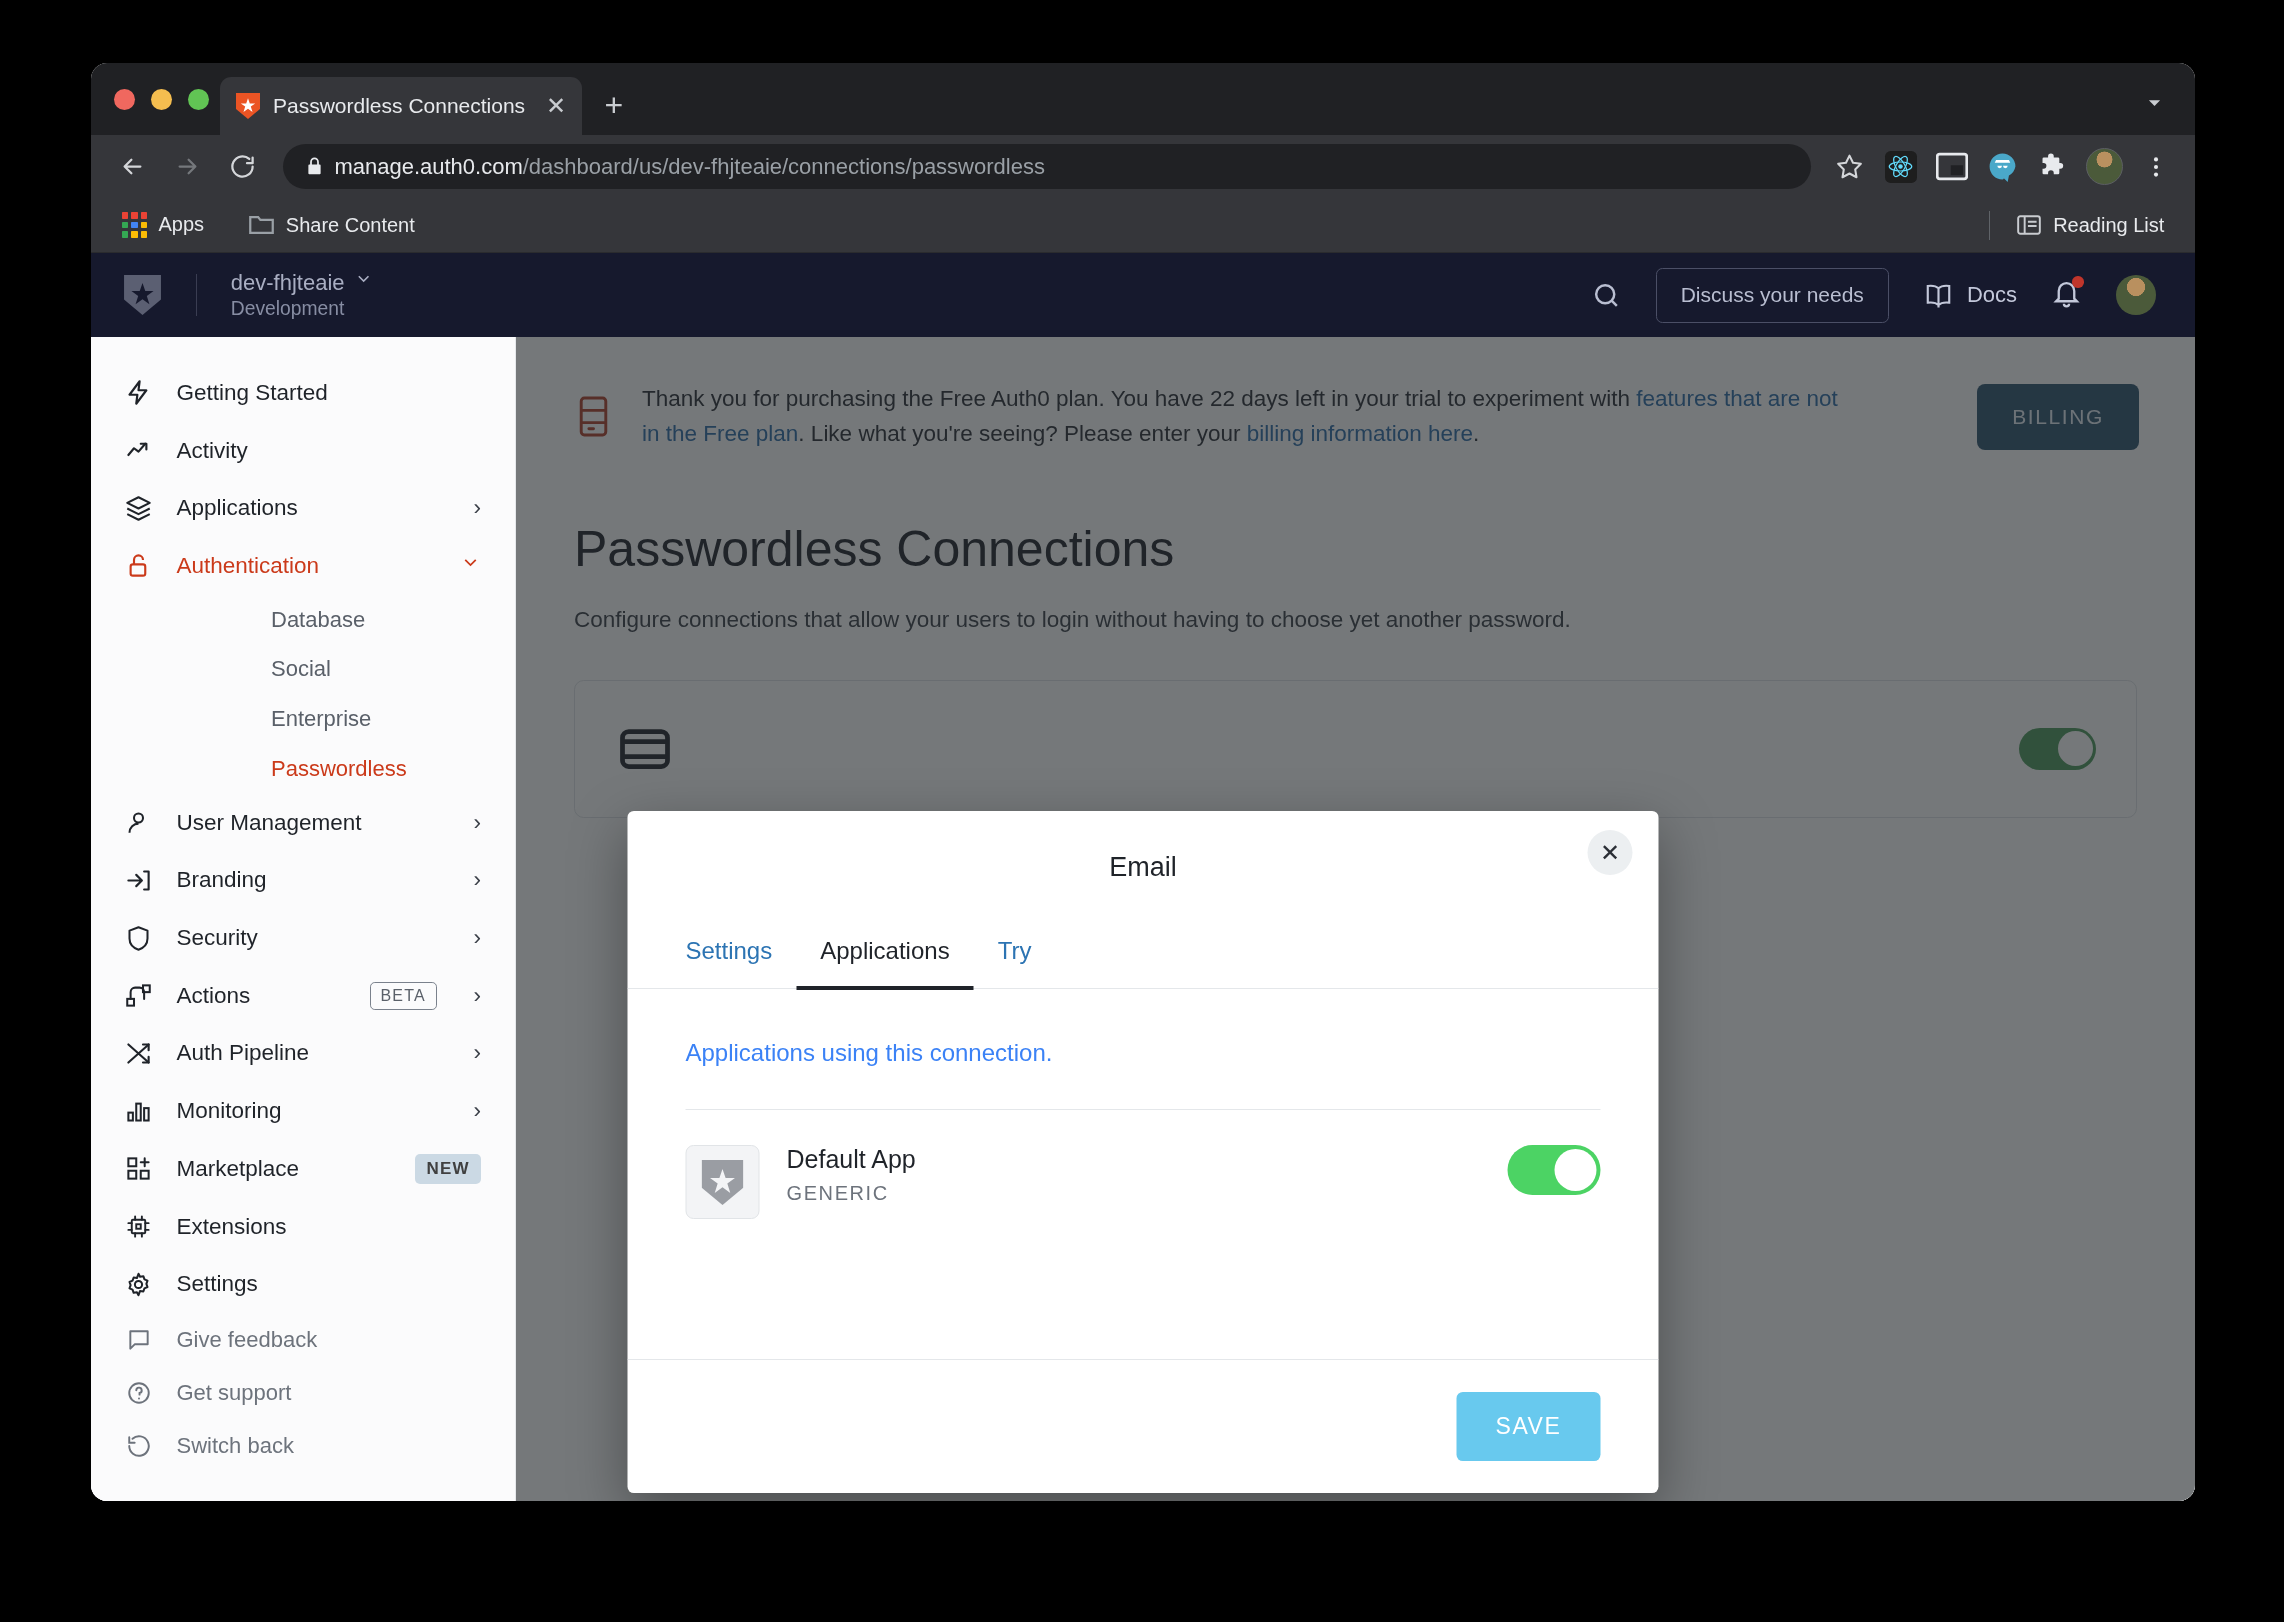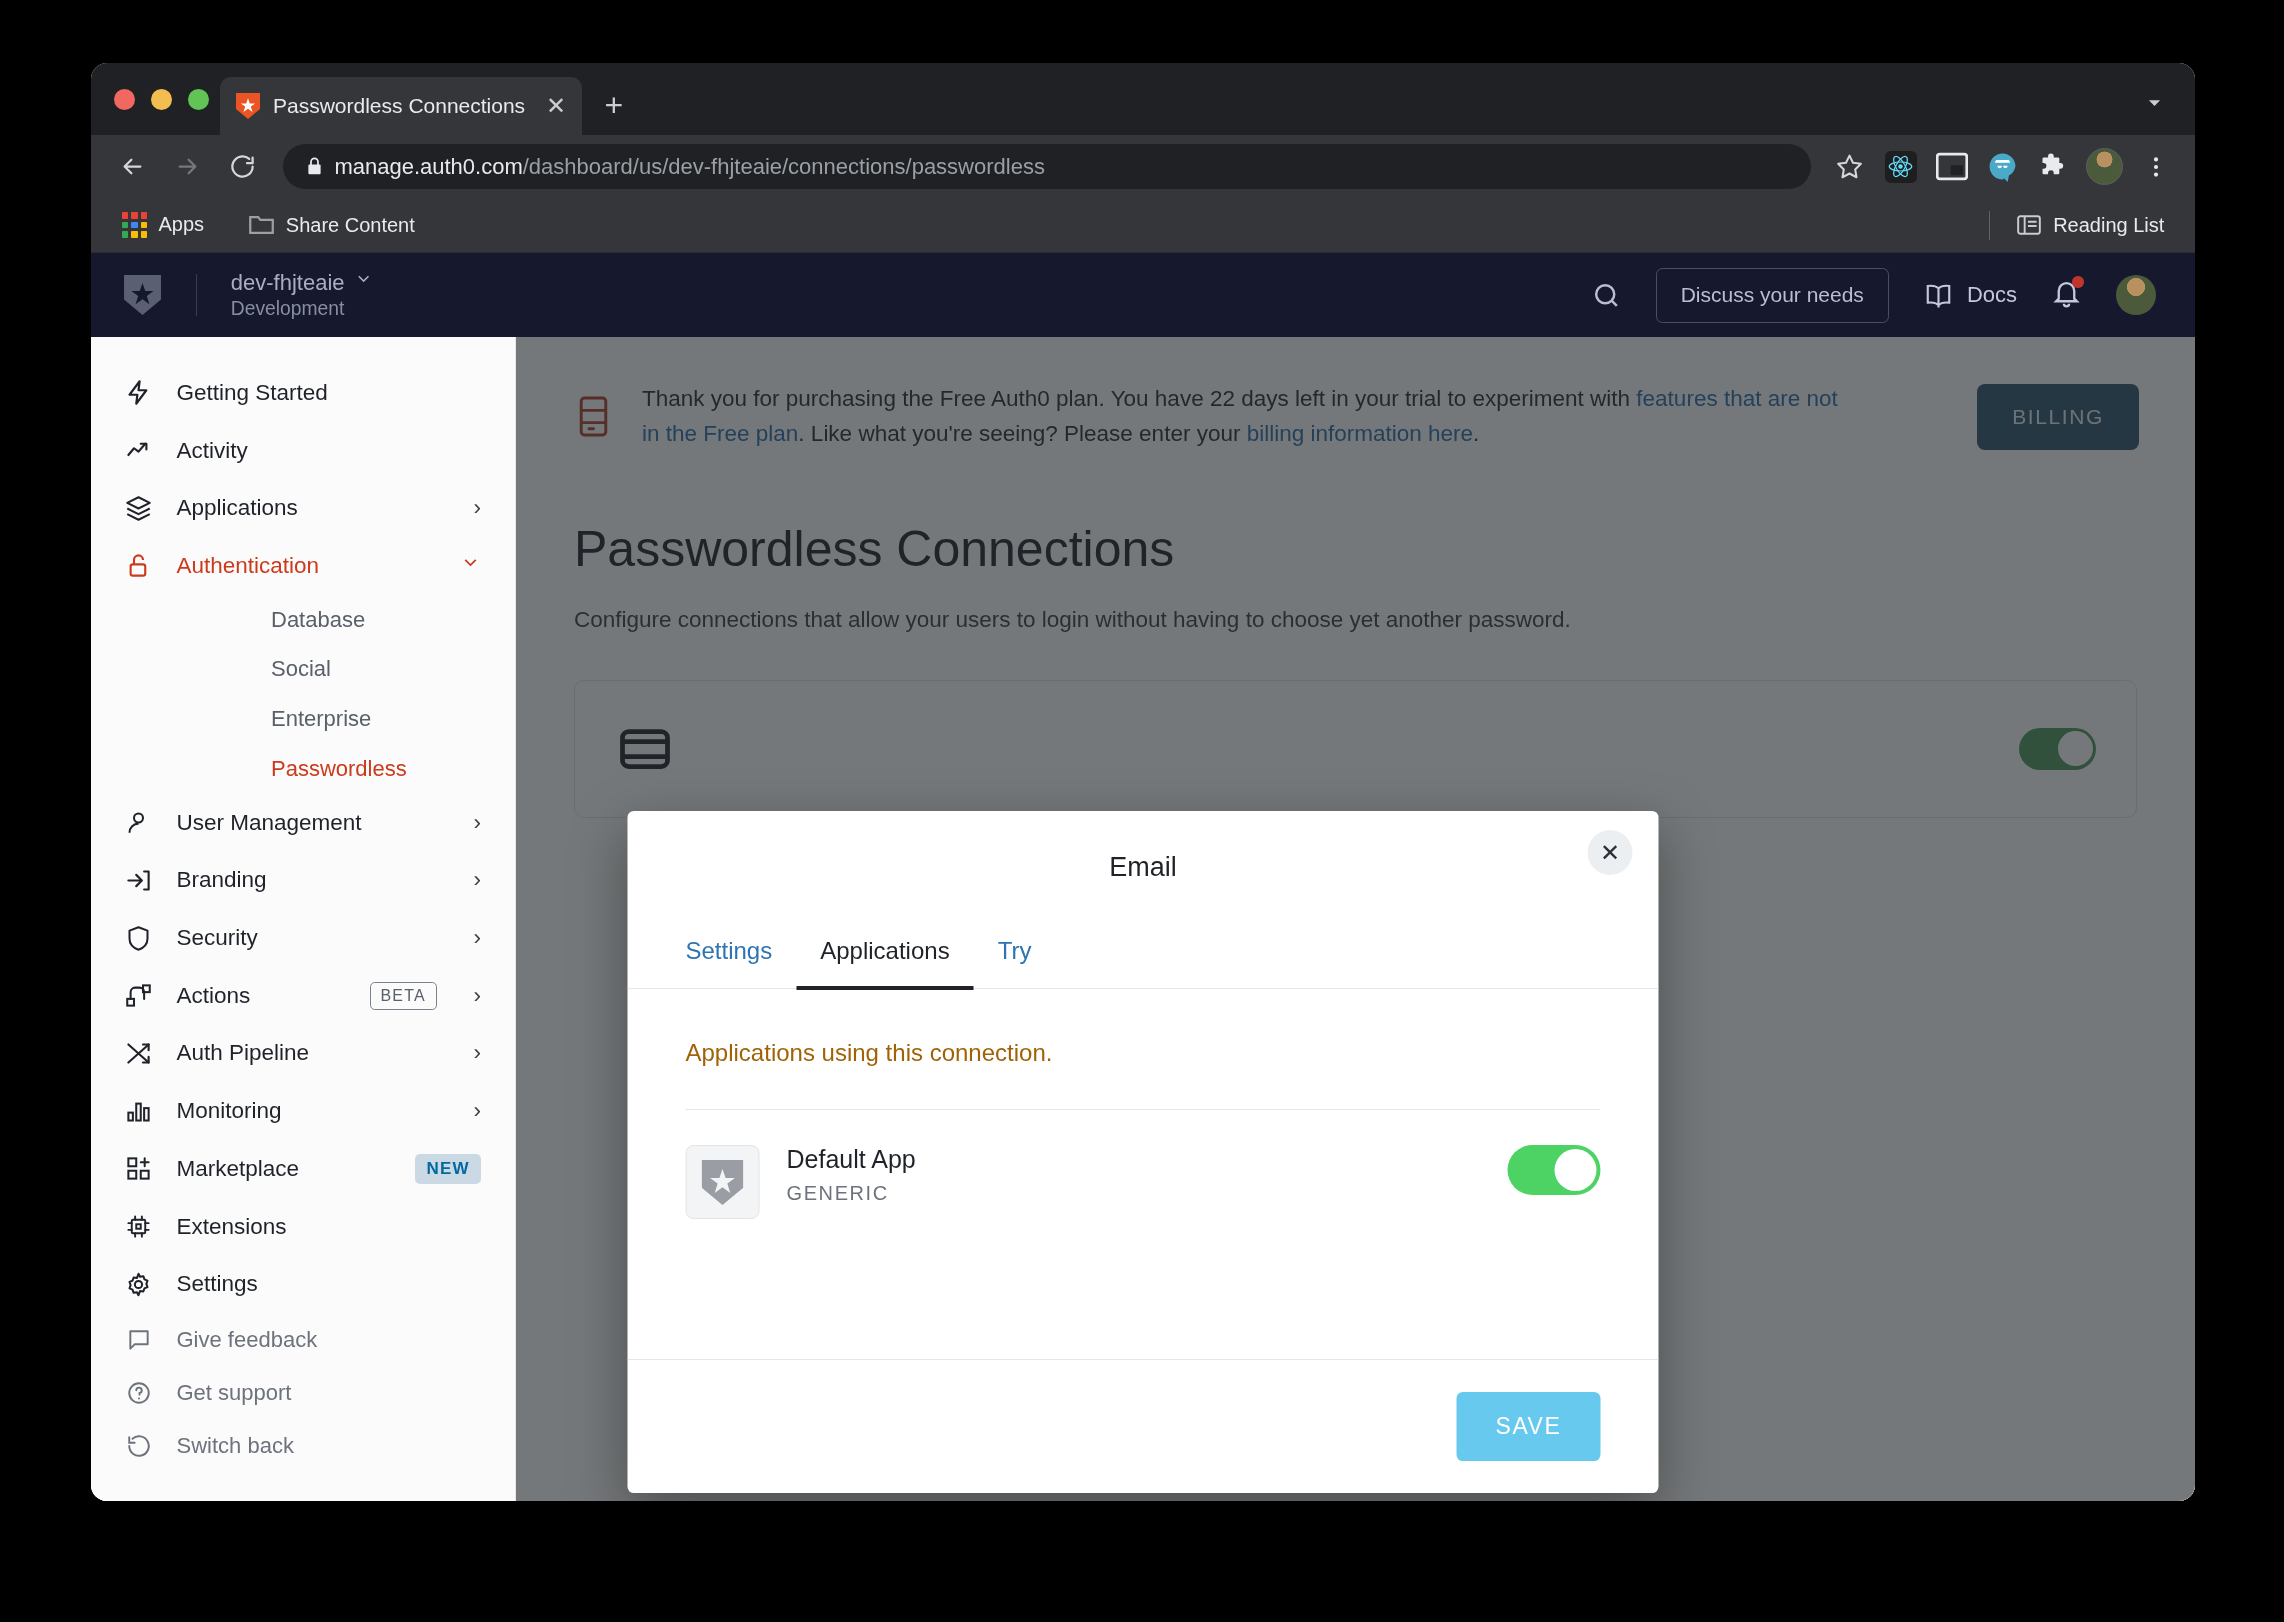--- a/index.html
+++ b/index.html
@@ -191,21 +191,21 @@
     border: 0.8px solid #7a818c;
     border-radius: 4.8px;
     color: #5a6069;
     font-size: 16px;
     letter-spacing: 1.2px;
     padding: 4px 9.7px;
   }
   .badge-new {
     background: #cbd9e4;
     border-radius: 5px;
-    color: #0369a1;
+    color: #404040;
     font-size: 17px;
     letter-spacing: 1.2px;
     padding: 4.8px 11.3px;
     font-weight: bold;
   }
   .side-footer { margin-top: auto; padding-bottom: 29px; }
   .side-footer .nav-item { color: #6d737c; font-size: 22px; height: 53px; }
   .side-footer .nav-item .ico { color: #6d737c; }
 
   .content { flex: 1; position: relative; overflow: hidden; background: #fff; }
@@ -292,21 +292,21 @@
     font-size: 24px;
     color: #2c74b3;
     padding: 13px 24px 21px;
     cursor: pointer;
     margin-bottom: -1.6px;
   }
   .mtab:first-child { padding-left: 0; }
   .mtab.active { color: #1f2329; border-bottom: 4px solid #1f2329; }
 
   .modal-body { padding: 50px 58px 0; min-height: 325px; }
-  .modal-body .lead { font-size: 24px; color: #a16207; }
+  .modal-body .lead { font-size: 24px; color: #3b82f6; }
   .modal-divider { height: 0.8px; background: #e4e7ea; margin-top: 42px; }
 
   .app-row { display: flex; align-items: flex-start; gap: 27px; padding: 35px 0 0; }
   .app-tile {
     width: 74px; height: 74px; flex: none;
     border: 0.8px solid #e1e4e7;
     border-radius: 8px;
     background: #f3f4f6;
     display: flex; align-items: center; justify-content: center;
   }

